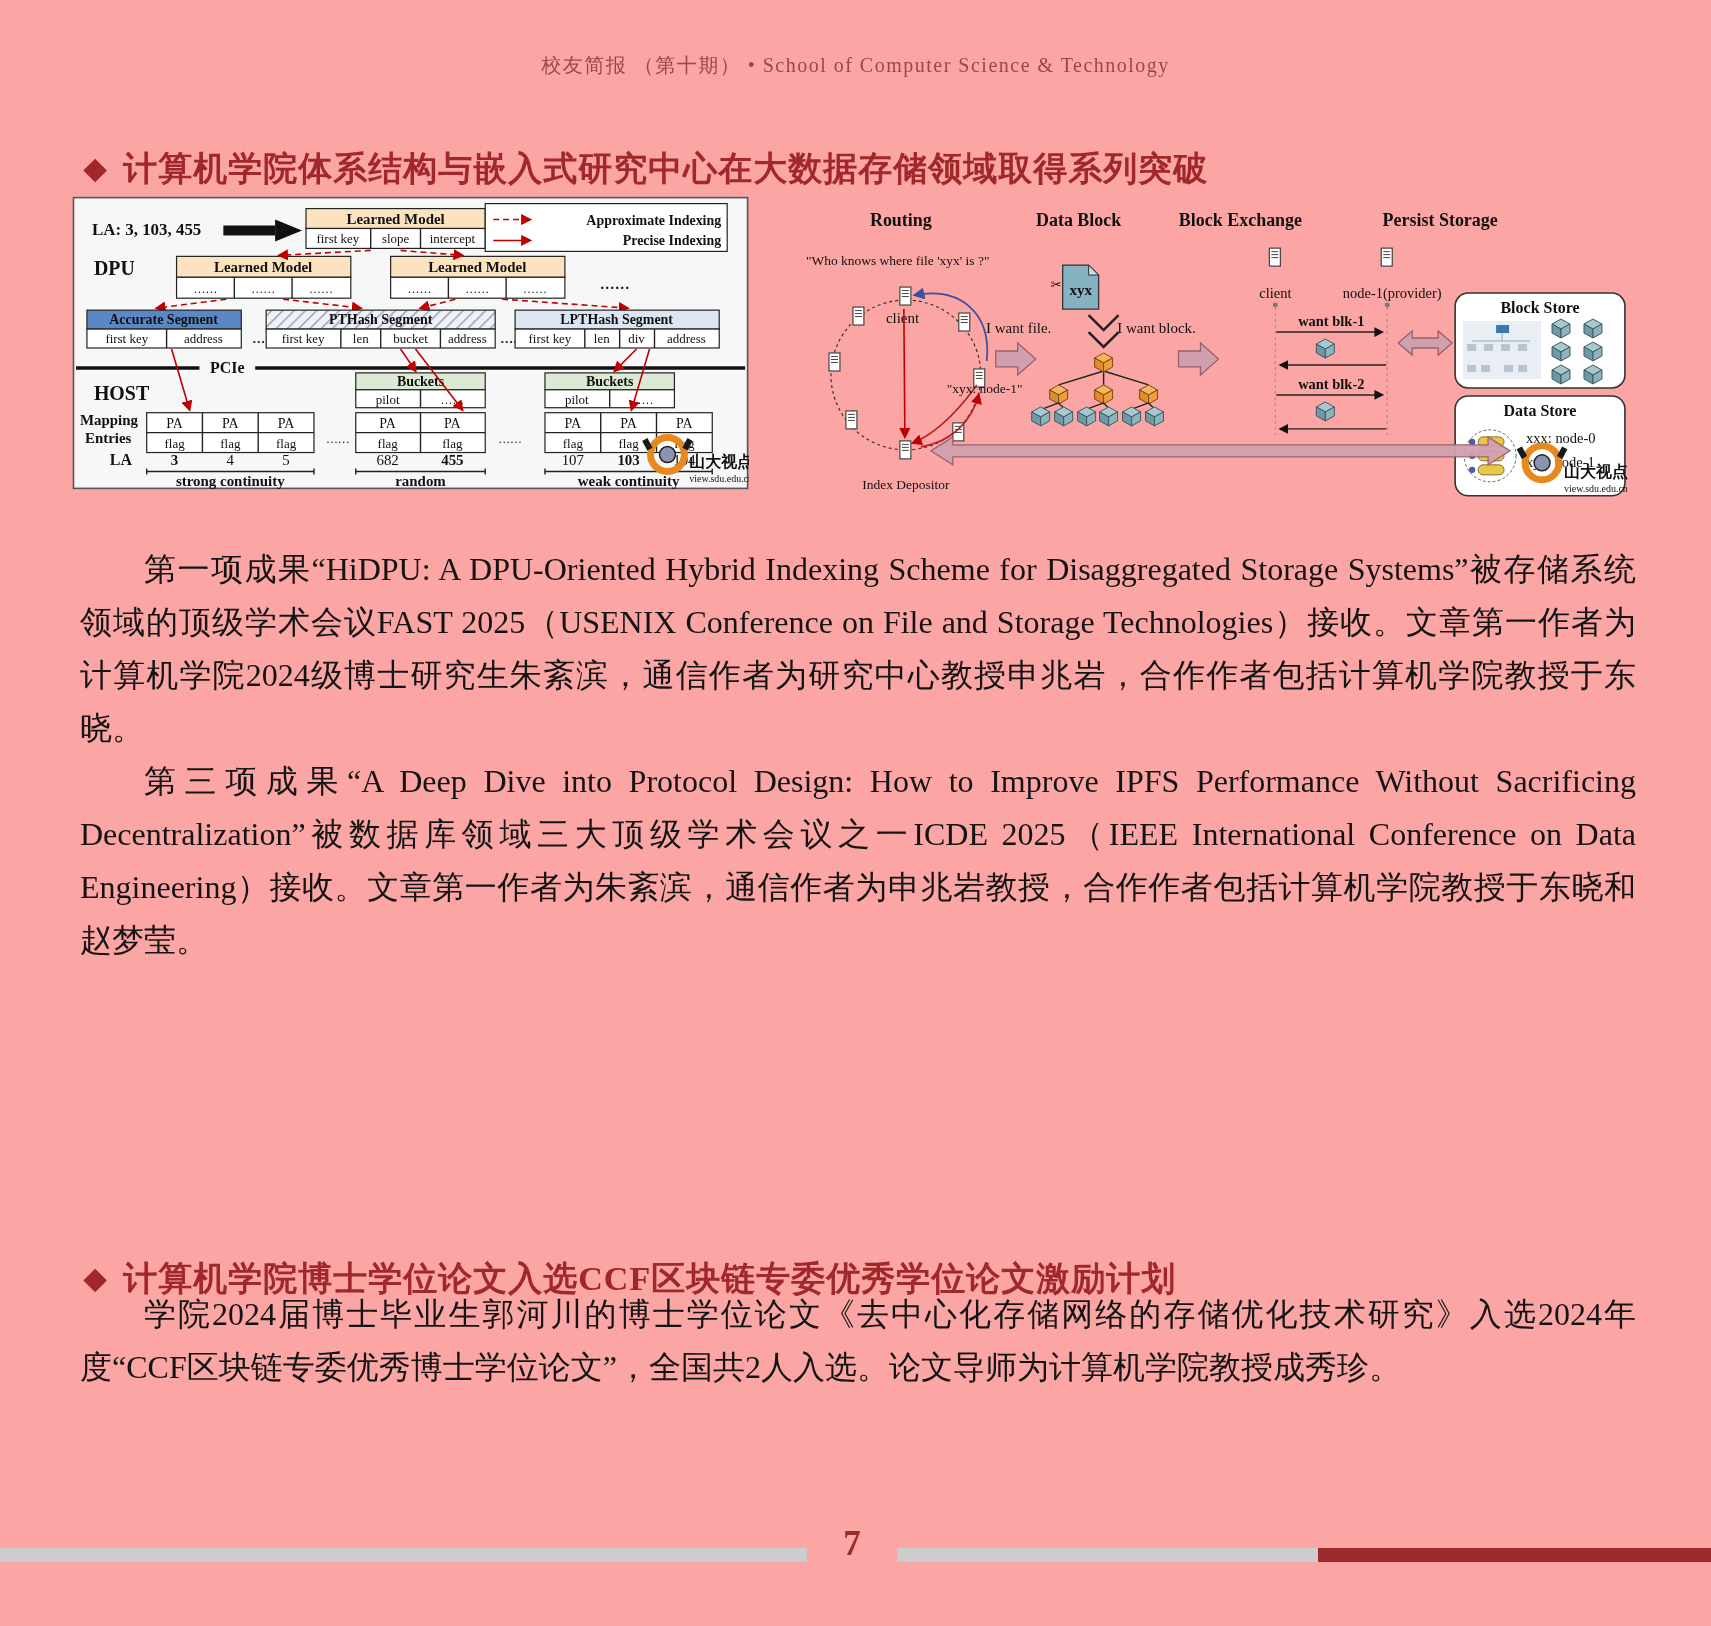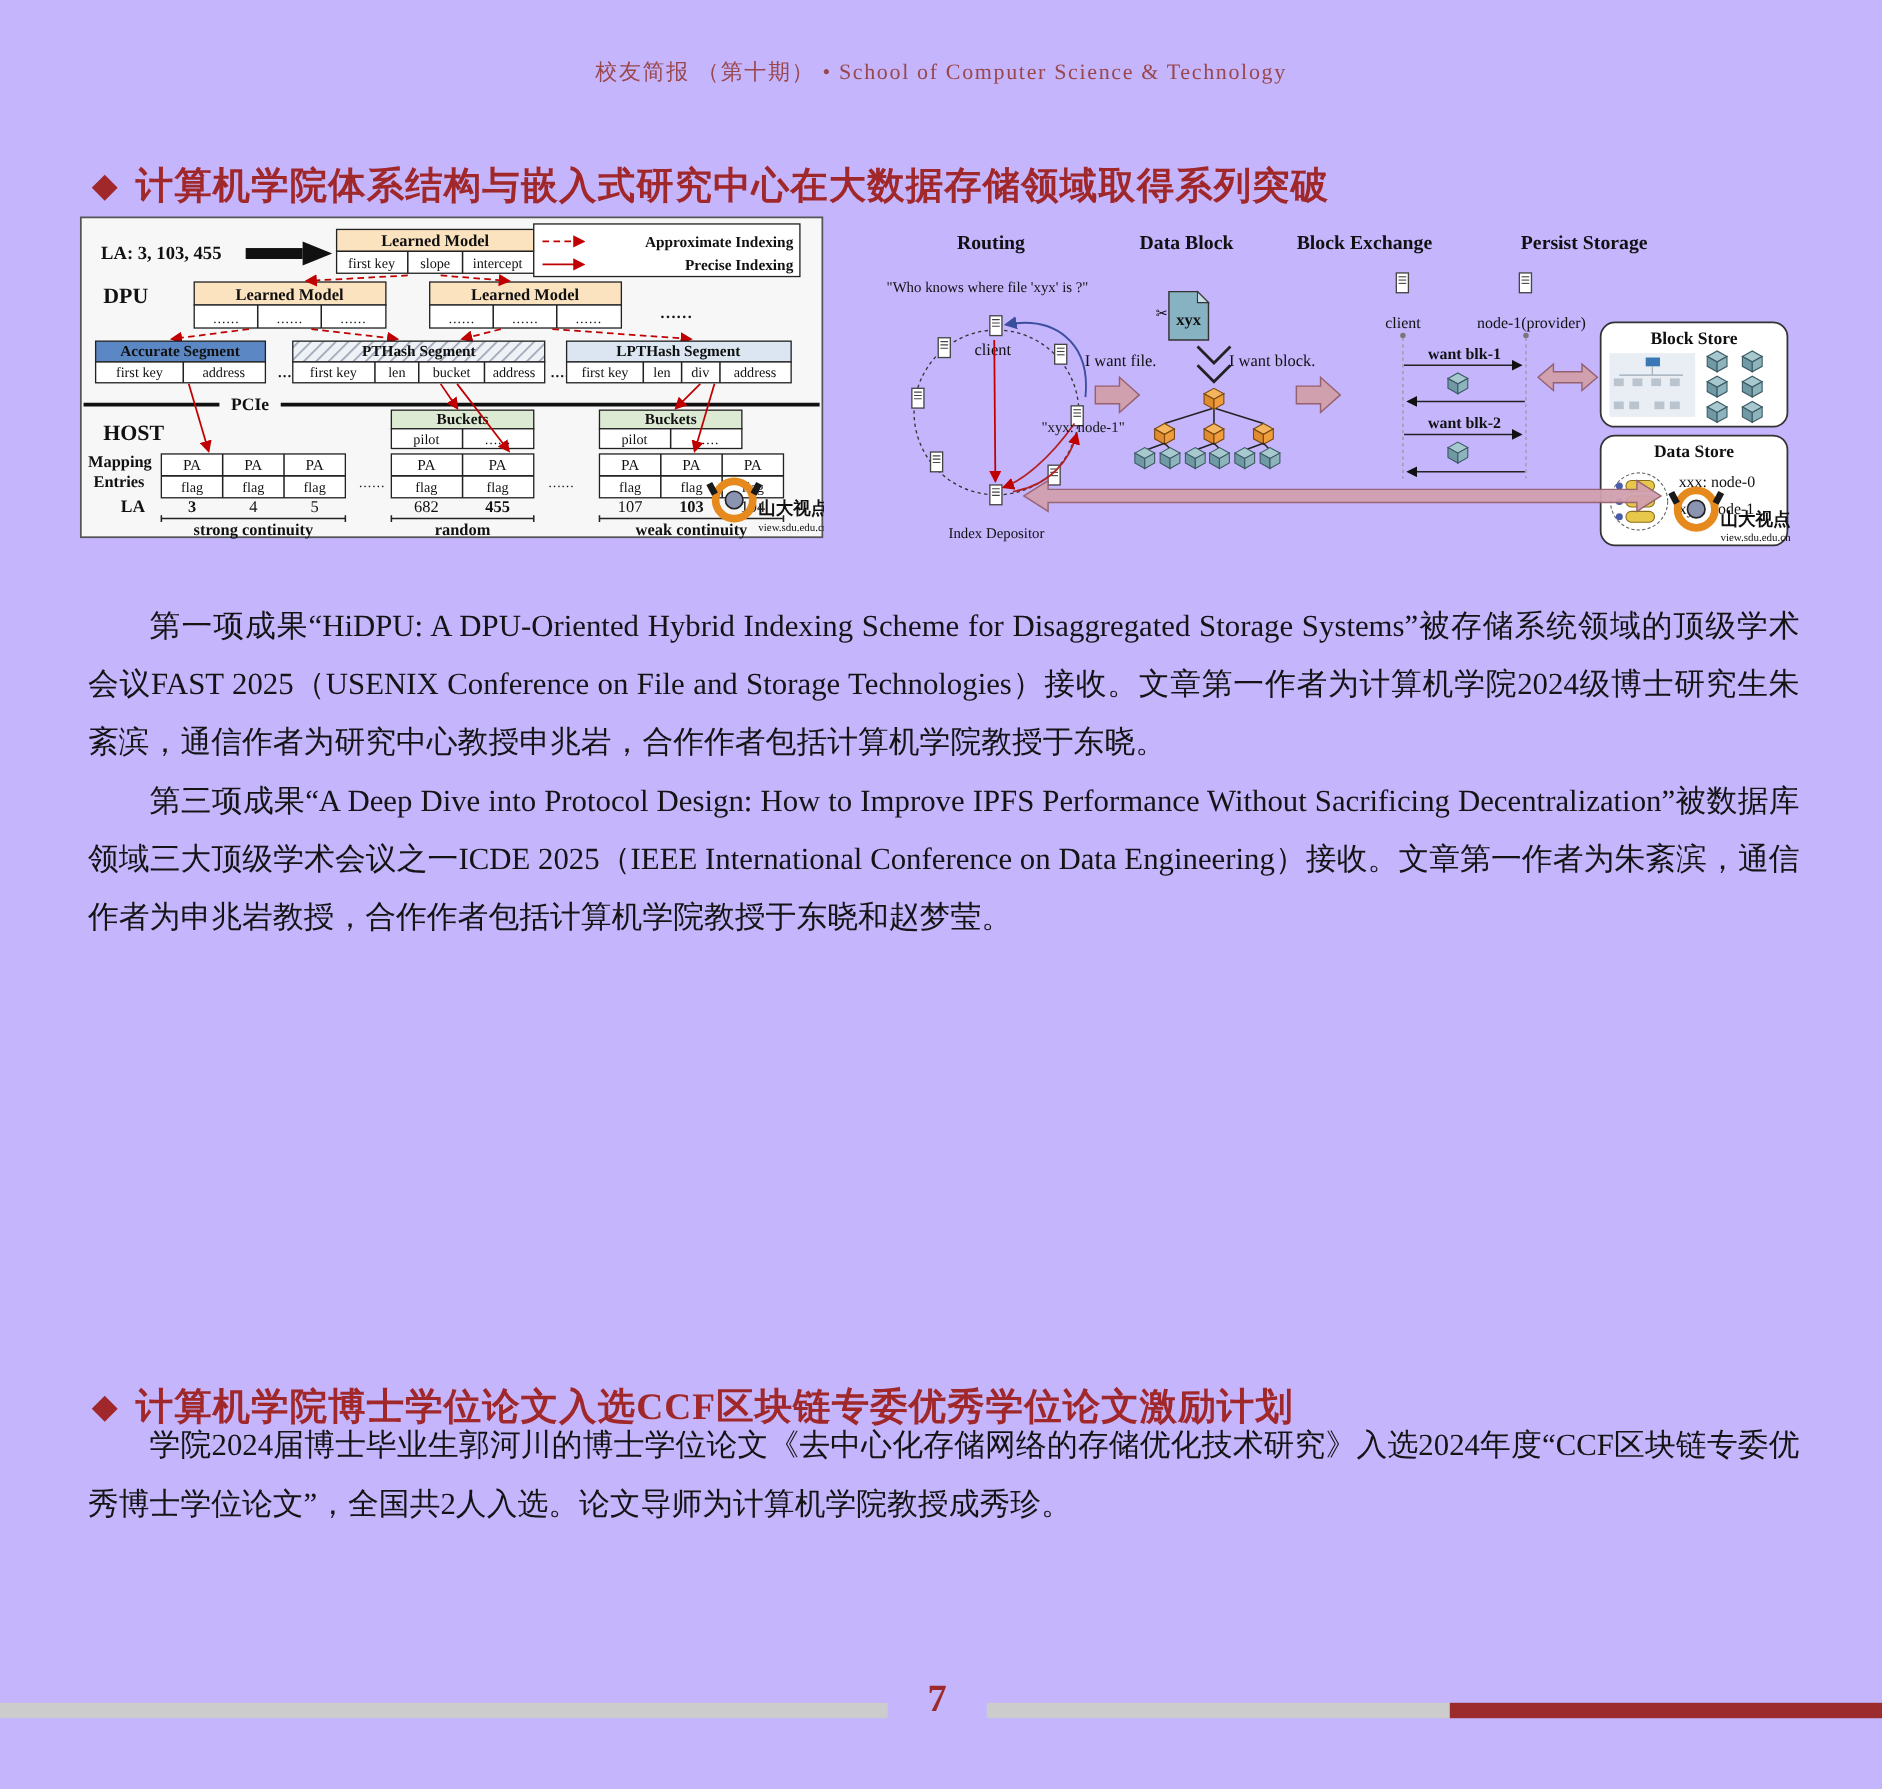--- a/index.html
+++ b/index.html
@@ -1,26 +1,26 @@
 <!DOCTYPE html>
 <html><head>
 <meta charset="utf-8">
 <style>
   html,body{margin:0;padding:0;background:#ffffff;}
-  #page{position:relative;width:1711px;height:1626px;background:#c4b5fd;overflow:hidden;
+  #page{position:relative;width:1711px;height:1626px;background:#fca5a5;overflow:hidden;
         font-family:"Liberation Serif",serif;color:#141414;}
   .page-header{position:absolute;top:52px;left:0;width:100%;text-align:center;
                font-size:20px;color:#9a474c;letter-spacing:1.5px;}
   .sec-title{position:absolute;left:84px;color:#a1282a;font-weight:bold;font-size:34px;
              letter-spacing:1px;white-space:nowrap;margin-top:34px;}
   .sec-title .bullet{font-size:29px;margin-right:16px;vertical-align:2px;}
   #sec1-title{top:112px;}
   #sec2-title{top:1222px;}
   .figures{position:absolute;top:192px;left:72px;width:1568px;display:flex;gap:52px;align-items:flex-start;}
-  .bodytext{position:absolute;left:80px;width:1556px;font-size:28px;line-height:53px;
+  .bodytext{position:absolute;left:80px;width:1556px;font-size:32px;line-height:53px;
             text-align:justify;color:#141414;}
   #text1{top:543px;}
   #text2{top:1288px;}
   .bodytext p{margin:0;text-indent:2em;}
   
   .footer-gray{position:absolute;height:14px;background:#cccccc;top:1548px;}
   .footer-red{position:absolute;height:14px;background:#9c2b2e;top:1548px;}
   .page-number{position:absolute;top:1524px;left:807px;width:90px;text-align:center;
                font-size:35px;font-weight:bold;color:#9c2b2e;}
   

